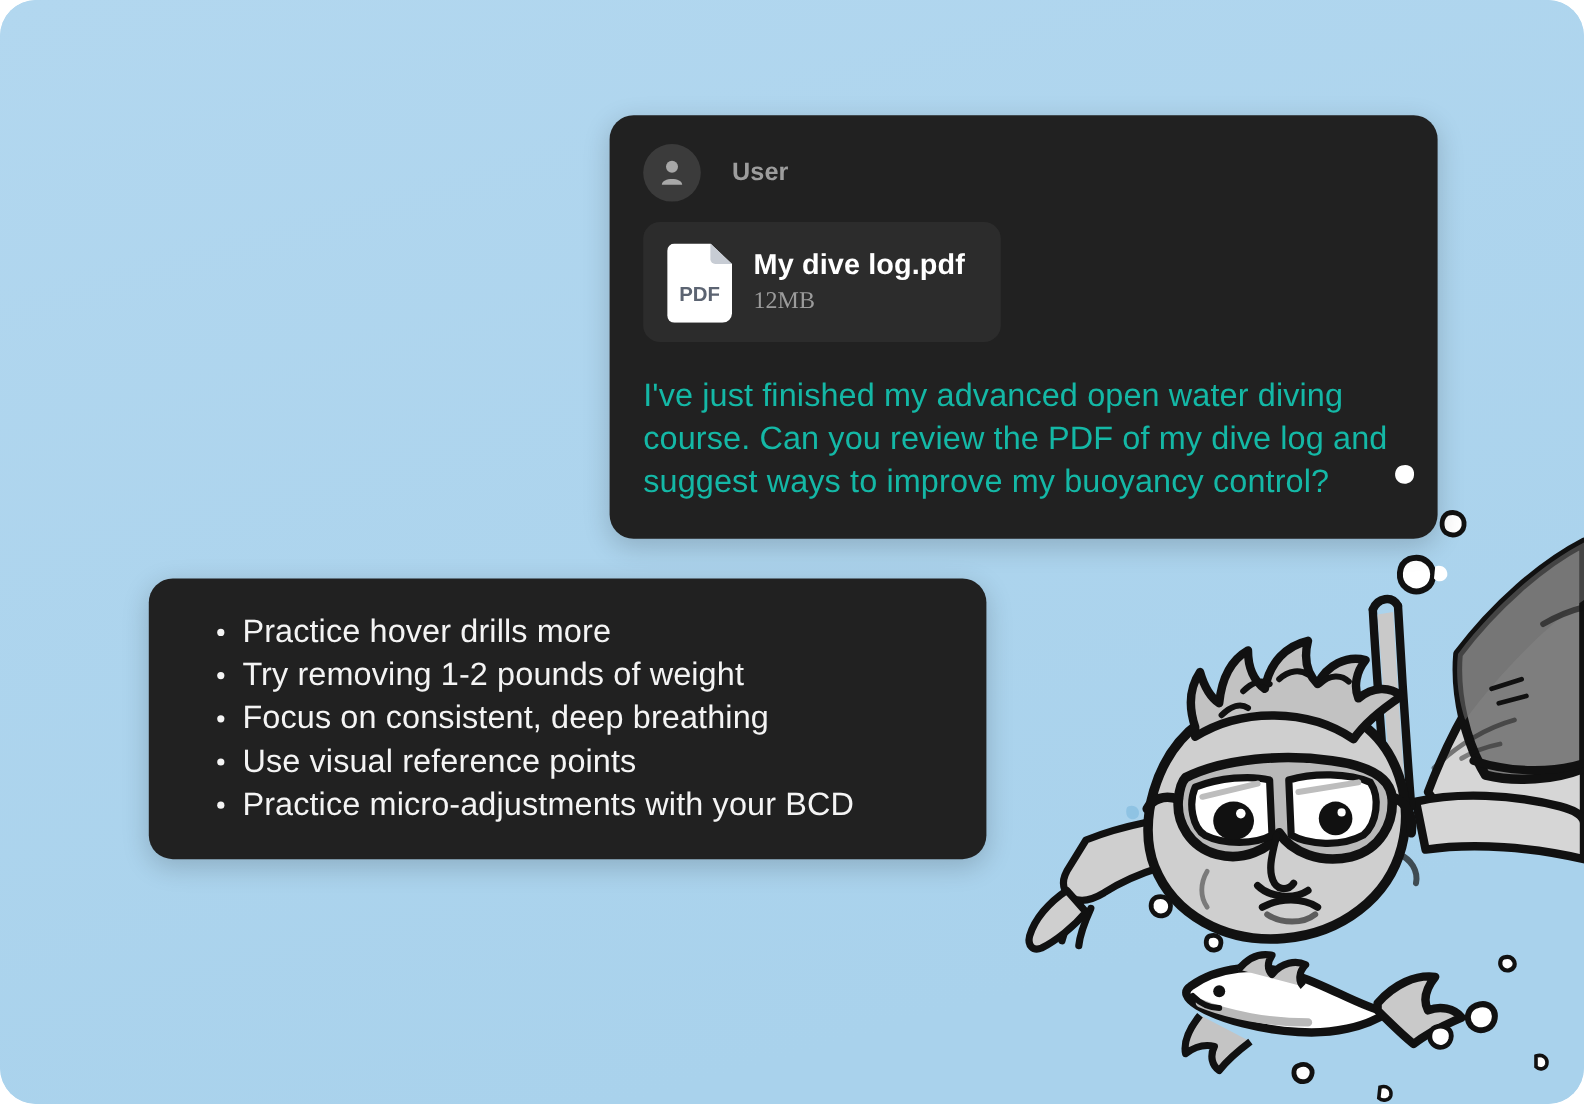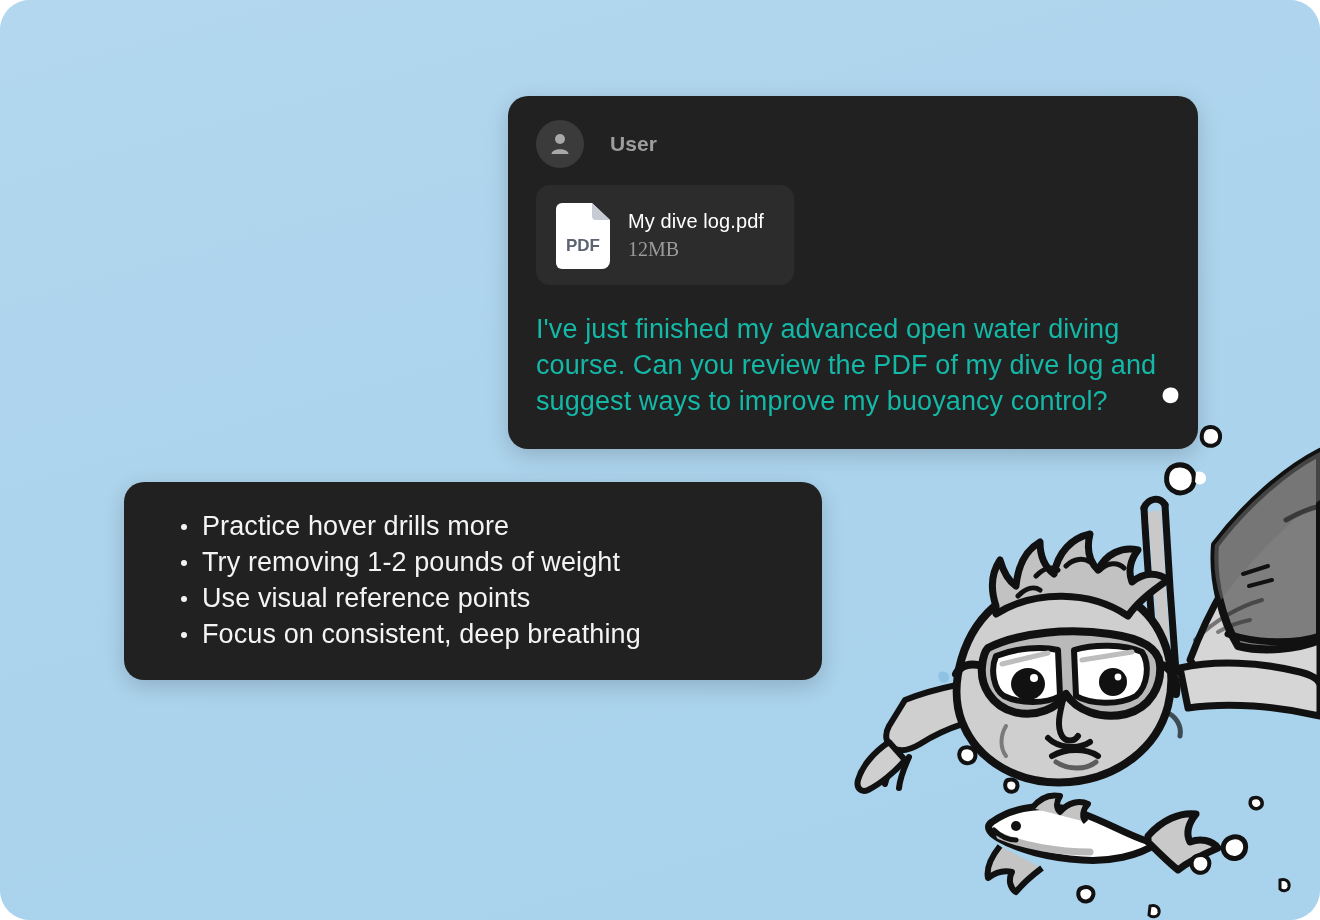--- a/index.html
+++ b/index.html
@@ -90,22 +90,22 @@
     height: 64px;
     flex: 0 0 auto;
     position: relative;
   }
   .file-meta {
     display: flex;
     flex-direction: column;
     gap: 5px;
   }
   .file-name {
-    font-size: 20px;
-    font-weight: normal;
+    font-size: 24px;
+    font-weight: bold;
     color: #ffffff;
     letter-spacing: 0.1px;
   }
   .file-size {
     font-size: 20px;
     color: #9b9b9b;
     font-family: Liberation Serif, serif;
   }
 
   
@@ -336,22 +336,23 @@
     </div>
 
     <div class="msg-text">I've just finished my advanced open water diving course. Can you review the PDF of my dive log and suggest ways to improve my buoyancy control?</div>
   </div>
 
   <div class="bubble" id="assistant-bubble">
 
     <ul class="bullets">
       <li>Practice hover drills more</li>
       <li>Try removing 1-2 pounds of weight</li>
+      <li>Focus on consistent, deep breathing</li>
       <li>Use visual reference points</li>
-      <li>Focus on consistent, deep breathing</li>
+      <li>Practice micro-adjustments with your BCD</li>
     </ul>
   </div>
 
   <svg class="air-bubble-over" style="left:1150px; top:380px; width:70px; height:60px;" viewBox="0 0 70 60">
     <path d="M18 8 C 25 6, 30 11, 28 18 C 26 24, 18 25, 14 20 C 11 16, 13 9, 18 8 Z" fill="#ffffff"></path>
   </svg>
 
 </div>
 
 </body></html>

